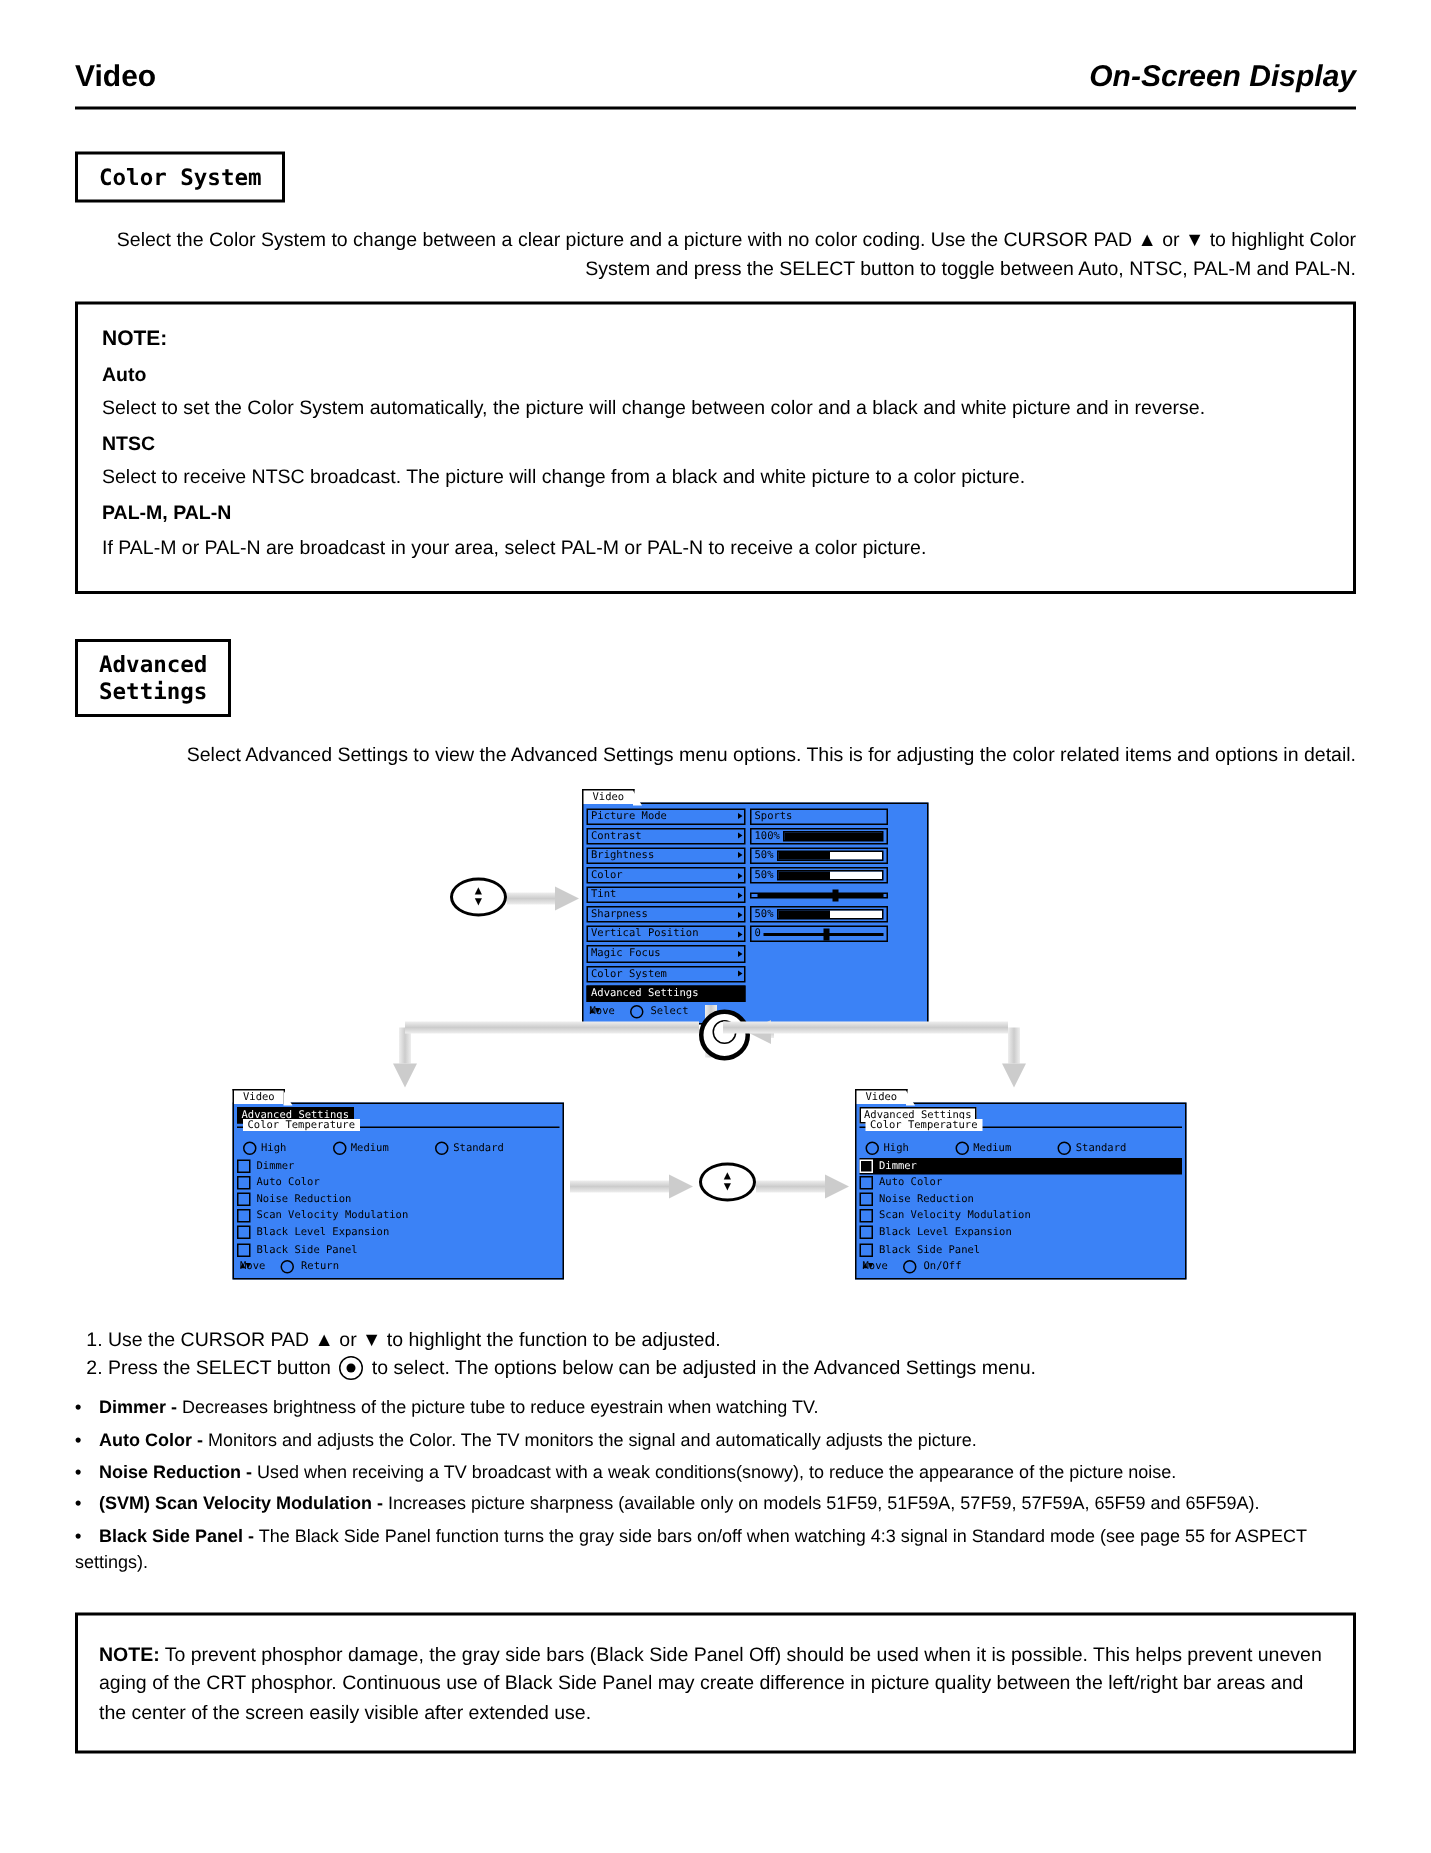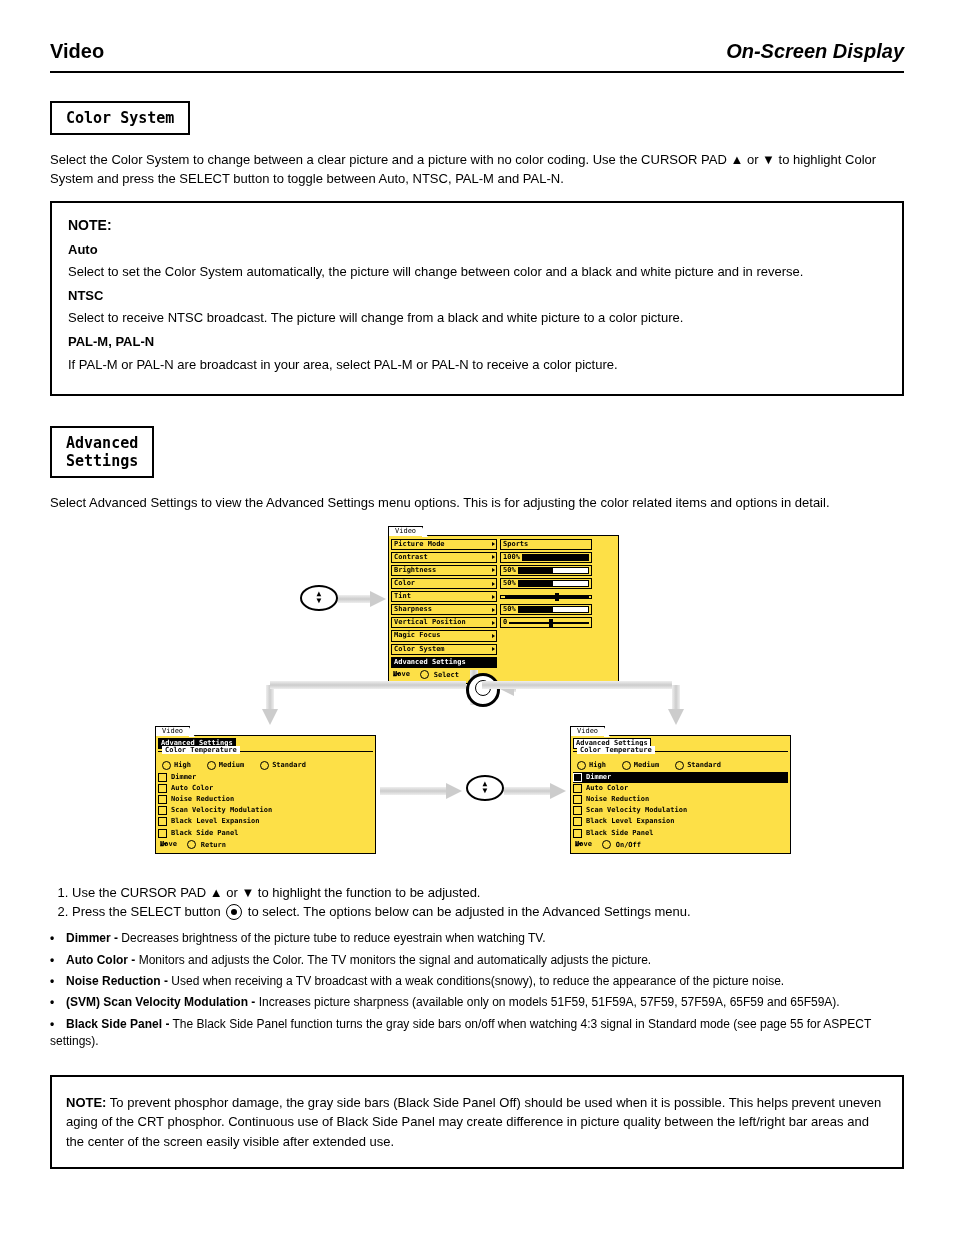--- a/index.html
+++ b/index.html
@@ -40,20 +40,21 @@
     font-family: "Lucida Console", Monaco, monospace;
     font-weight: bold;
     font-size: 15px;
     margin-bottom: 10px;
   }
 
   .body-text {
     font-size: 13px;
     line-height: 1.45;
     margin: 6px 0 12px 0;
+    text-align: right;
   }
 
   .big-note {
     border: 2px solid #000;
     padding: 14px 16px 16px 16px;
     margin: 10px 0 30px 0;
   }
   .big-note .note-title {
     font-weight: bold;
     font-size: 14px;
@@ -99,22 +100,21 @@
     right: -6px;
     top: 0;
     width: 0; height: 0;
     border-bottom: 10px solid #fff;
     border-right: 6px solid transparent;
   }
   .osd-body {
     border: 1px solid #000;
     padding: 2px;
     min-width: 200px;
-    background: #fde047;
-    font-weight: bold;
+    background: #3b82f6;
   }
   .osd-row {
     display: flex;
     align-items: center;
     gap: 3px;
     padding: 1px 0;
   }
   .osd-label {
     border: 1px solid #000;
     padding: 0 2px;
@@ -223,21 +223,21 @@
   }
   .fieldset-title span {
     position: relative;
     top: -6px;
     background: #fff;
     padding: 0 3px;
     margin-left: 4px;
   }
   .radio-row {
     display: flex;
-    gap: 16px;
+    gap: 31px;
     padding: 0 4px 2px 4px;
   }
   .radio-row .radio-item {
     display: flex;
     align-items: center;
     gap: 3px;
   }
 
   
   .arrow {

